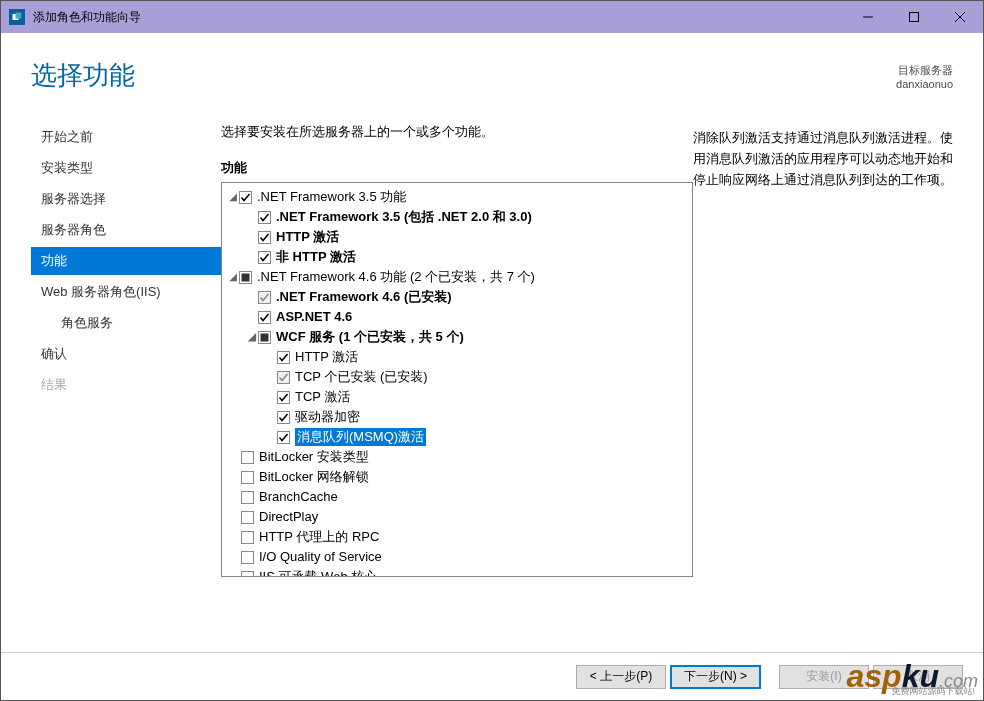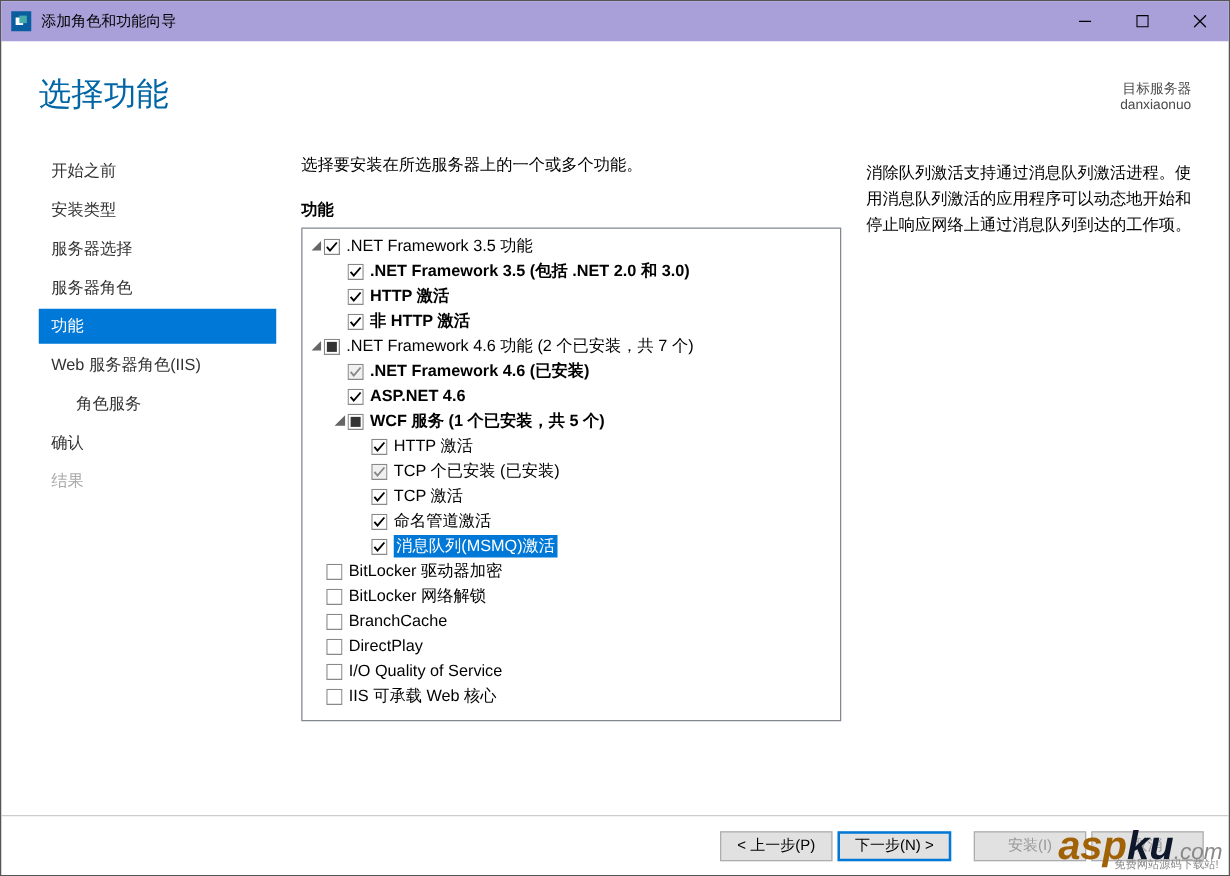--- a/index.html
+++ b/index.html
@@ -8,21 +8,21 @@
 .titlebar { height: 32px; background: #a99fd9; display: flex; align-items: center; padding-left: 8px; }
 .titlebar-icon { width: 16px; height: 16px; background: #0a5ea0; margin-right: 8px; display: flex; align-items: center; justify-content: center; }
 .titlebar-icon svg { width: 12px; height: 12px; }
 .titlebar-text { flex: 1; font-size: 12px; }
 .win-controls { display: flex; }
 .win-btn { width: 46px; height: 32px; display: flex; align-items: center; justify-content: center; cursor: pointer; }
 .content { padding: 25px 30px 0 30px; height: 422px; }
 .header-row { display: flex; justify-content: space-between; margin-bottom: 30px; }
 .page-title { font-size: 26px; color: #0066a5; font-weight: normal; }
 .server-info { text-align: right; font-size: 11px; color: #4a4a4a; margin-top: 5px; }
-.body { display: flex; gap: 20px; }
+.body { display: flex; }
 .sidebar { width: 190px; flex-shrink: 0; }
 .nav-item { padding: 5px 10px; font-size: 13px; color: #333; cursor: pointer; margin-bottom: 3px; }
 .nav-item.active { background: #0078d7; color: #fff; }
 .nav-item.disabled { color: #aaa; }
 .nav-item.sub { padding-left: 30px; }
 .main { flex: 1; width: 390px; }
 .instruction { font-size: 13px; margin-bottom: 18px; }
 .section-label { font-size: 13px; font-weight: bold; margin-bottom: 5px; }
 .tree-container { border: 1px solid #828790; height: 395px; overflow-y: scroll; padding: 4px 2px; font-size: 13px; background: #fff; }
 .tree-item { display: flex; align-items: center; white-space: nowrap; padding: 1px 0; line-height: 18px; }
@@ -196,53 +196,59 @@
                 <polyline points="2.5,6.5 5,9.5 10.5,3" fill="none" stroke="#000" stroke-width="1.5"></polyline>
               </svg>
               <span class="item-text">TCP 激活</span>
             </div>
             <div class="tree-item l2">
               <span class="arrow"></span>
               <svg class="cb" width="13" height="13">
                 <rect x="0.5" y="0.5" width="12" height="12" fill="#fff" stroke="#888"></rect>
                 <polyline points="2.5,6.5 5,9.5 10.5,3" fill="none" stroke="#000" stroke-width="1.5"></polyline>
               </svg>
-              <span class="item-text">命名管道激活</span>
+              <span class="item-text">驱动器加密</span>
             </div>
             <div class="tree-item l2">
               <span class="arrow"></span>
               <svg class="cb" width="13" height="13">
                 <rect x="0.5" y="0.5" width="12" height="12" fill="#fff" stroke="#888"></rect>
                 <polyline points="2.5,6.5 5,9.5 10.5,3" fill="none" stroke="#000" stroke-width="1.5"></polyline>
               </svg>
               <span class="item-text selected">消息队列(MSMQ)激活</span>
             </div>
             <div class="tree-item cbonly l0">
               <svg class="cb" width="13" height="13">
                 <rect x="0.5" y="0.5" width="12" height="12" fill="#fff" stroke="#888"></rect>
               </svg>
-              <span class="item-text">BitLocker 驱动器加密</span>
+              <span class="item-text">BitLocker 安装类型</span>
             </div>
             <div class="tree-item cbonly l0">
               <svg class="cb" width="13" height="13">
                 <rect x="0.5" y="0.5" width="12" height="12" fill="#fff" stroke="#888"></rect>
               </svg>
               <span class="item-text">BitLocker 网络解锁</span>
             </div>
             <div class="tree-item cbonly l0">
               <svg class="cb" width="13" height="13">
                 <rect x="0.5" y="0.5" width="12" height="12" fill="#fff" stroke="#888"></rect>
               </svg>
               <span class="item-text">BranchCache</span>
             </div>
             <div class="tree-item cbonly l0">
               <svg class="cb" width="13" height="13">
                 <rect x="0.5" y="0.5" width="12" height="12" fill="#fff" stroke="#888"></rect>
               </svg>
               <span class="item-text">DirectPlay</span>
+            </div>
+            <div class="tree-item cbonly l0">
+              <svg class="cb" width="13" height="13">
+                <rect x="0.5" y="0.5" width="12" height="12" fill="#fff" stroke="#888"></rect>
+              </svg>
+              <span class="item-text">HTTP 代理上的 RPC</span>
             </div>
             <div class="tree-item cbonly l0">
               <svg class="cb" width="13" height="13">
                 <rect x="0.5" y="0.5" width="12" height="12" fill="#fff" stroke="#888"></rect>
               </svg>
               <span class="item-text">I/O Quality of Service</span>
             </div>
             <div class="tree-item cbonly l0">
               <svg class="cb" width="13" height="13">
                 <rect x="0.5" y="0.5" width="12" height="12" fill="#fff" stroke="#888"></rect>

